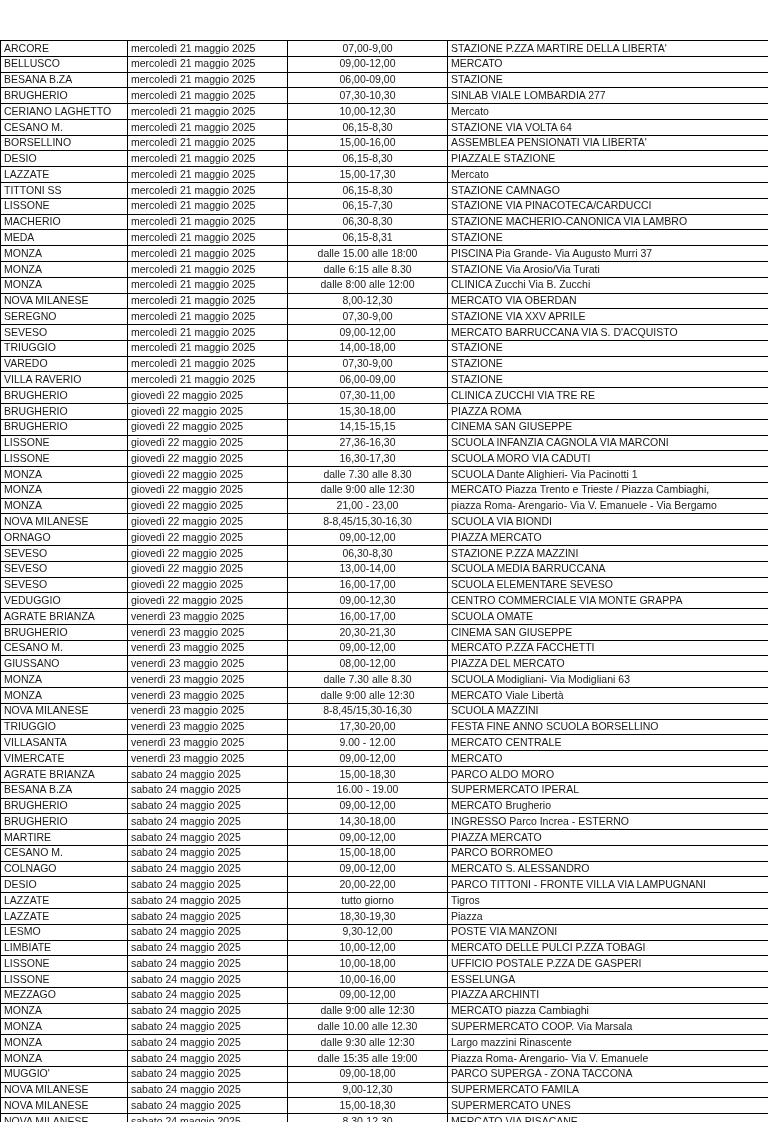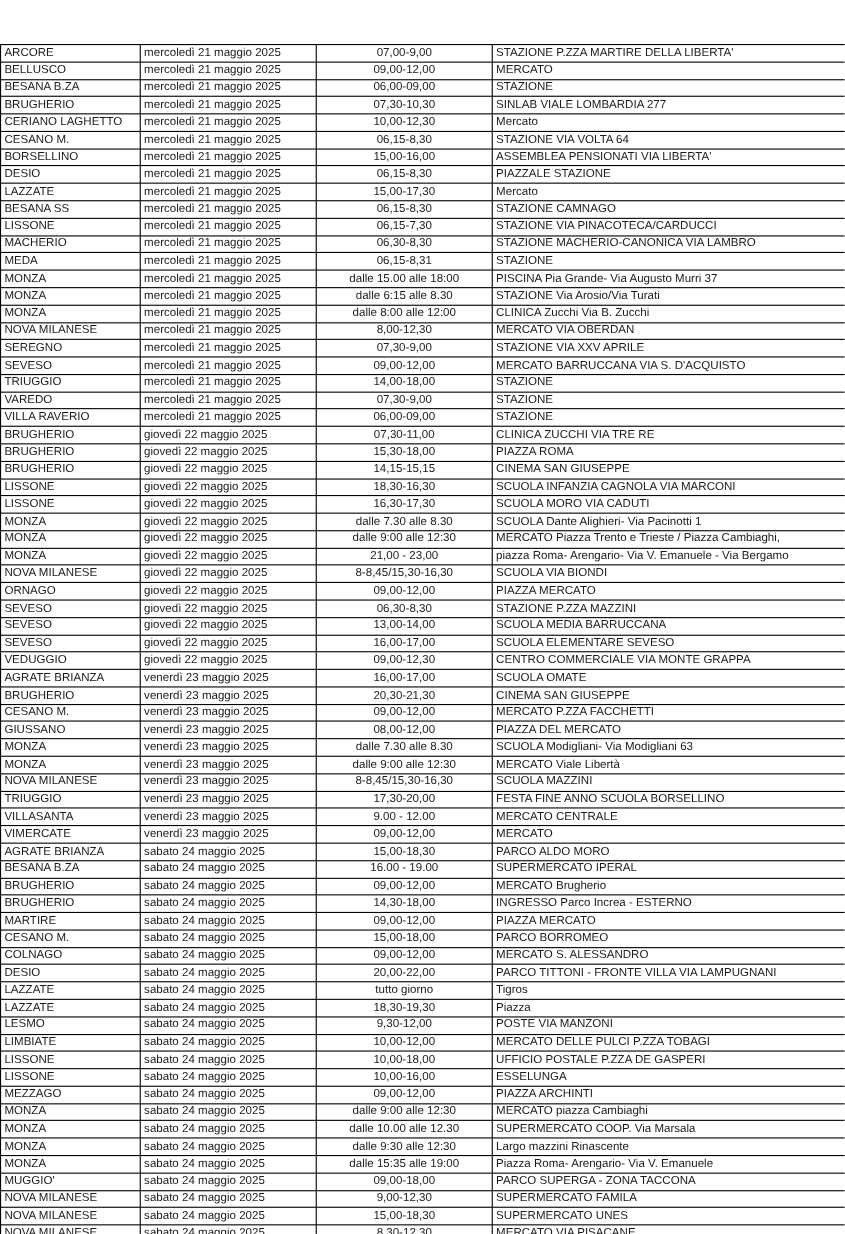--- a/index.html
+++ b/index.html
@@ -91,21 +91,21 @@
           <td class="col-time">06,15-8,30</td>
           <td class="col-location">PIAZZALE STAZIONE</td>
         </tr>
         <tr>
           <td class="col-city">LAZZATE</td>
           <td class="col-date">mercoledì 21 maggio 2025</td>
           <td class="col-time">15,00-17,30</td>
           <td class="col-location">Mercato</td>
         </tr>
         <tr>
-          <td class="col-city">BESANA SS</td>
+          <td class="col-city">TITTONI SS</td>
           <td class="col-date">mercoledì 21 maggio 2025</td>
           <td class="col-time">06,15-8,30</td>
           <td class="col-location">STAZIONE CAMNAGO</td>
         </tr>
         <tr>
           <td class="col-city">LISSONE</td>
           <td class="col-date">mercoledì 21 maggio 2025</td>
           <td class="col-time">06,15-7,30</td>
           <td class="col-location">STAZIONE VIA PINACOTECA/CARDUCCI</td>
         </tr>
@@ -189,21 +189,21 @@
         </tr>
         <tr>
           <td class="col-city">BRUGHERIO</td>
           <td class="col-date">giovedì 22 maggio 2025</td>
           <td class="col-time">14,15-15,15</td>
           <td class="col-location">CINEMA SAN GIUSEPPE</td>
         </tr>
         <tr>
           <td class="col-city">LISSONE</td>
           <td class="col-date">giovedì 22 maggio 2025</td>
-          <td class="col-time">18,30-16,30</td>
+          <td class="col-time">27,36-16,30</td>
           <td class="col-location">SCUOLA INFANZIA CAGNOLA VIA MARCONI</td>
         </tr>
         <tr>
           <td class="col-city">LISSONE</td>
           <td class="col-date">giovedì 22 maggio 2025</td>
           <td class="col-time">16,30-17,30</td>
           <td class="col-location">SCUOLA MORO VIA CADUTI</td>
         </tr>
         <tr>
           <td class="col-city">MONZA</td>

